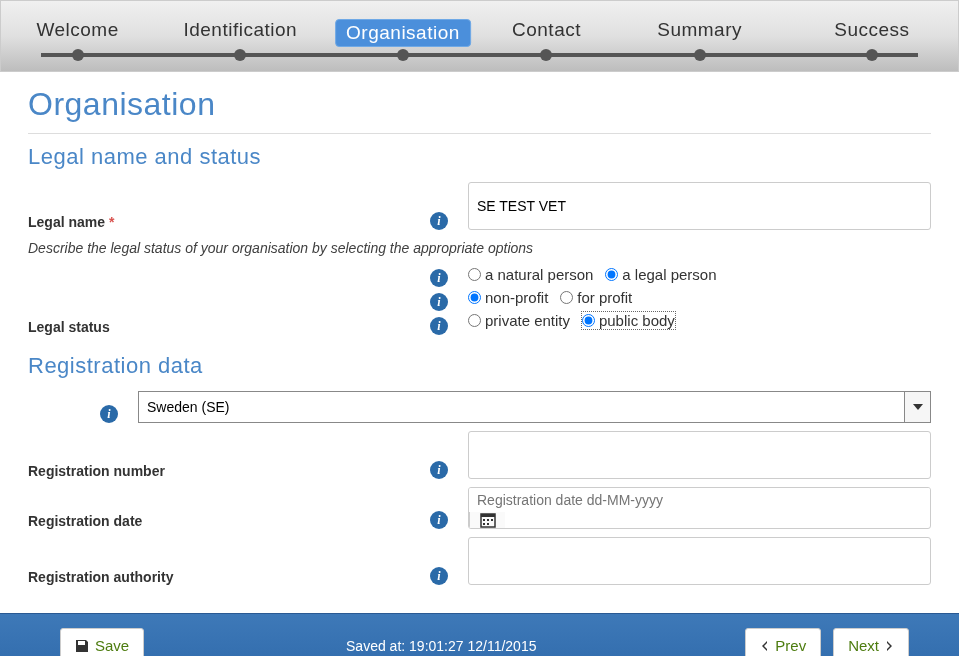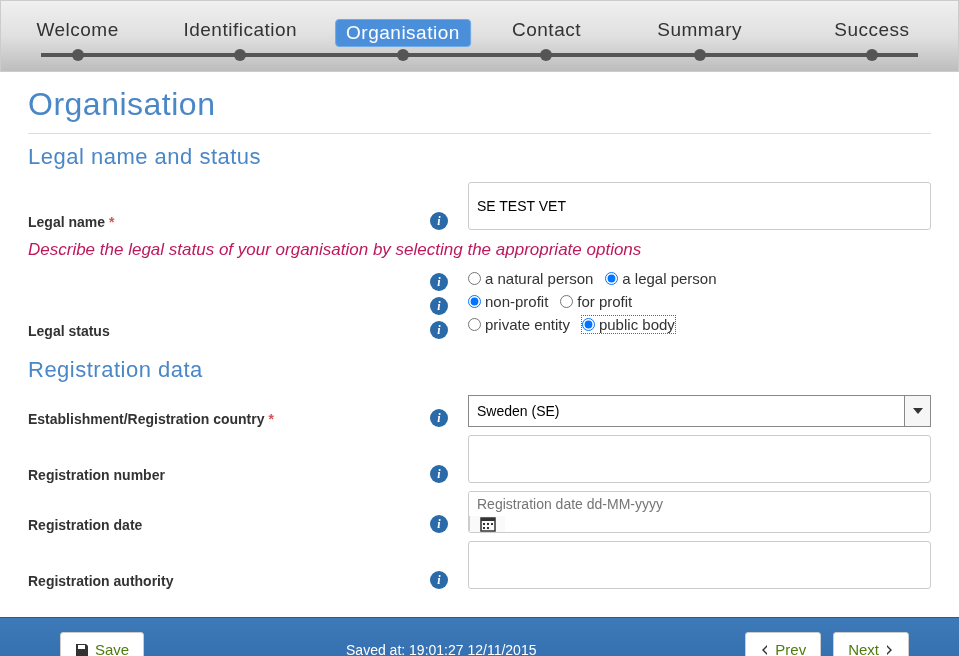--- a/index.html
+++ b/index.html
@@ -33,21 +33,21 @@
 
   .select-wrap { display: flex; width: 100%; border: 1px solid #888; }
   .select-wrap input { flex: 1; border: none; height: 30px; padding: 4px 8px; font-size: 14px; }
   .select-btn { width: 26px; border-left: 1px solid #888; background: #f6f6f6; display: flex; align-items: center; justify-content: center; cursor: pointer; }
   .chev-down { width: 0; height: 0; border-left: 5px solid transparent; border-right: 5px solid transparent; border-top: 6px solid #333; }
 
   .date-wrap { display: flex; width: 100%; border: 1px solid #ccc; border-radius: 3px; overflow: hidden; flex-direction: column; }
   .date-wrap input { flex: 1; border: none; height: 32px; padding: 4px 8px; font-size: 14px; color: #999; }
   .date-btn { width: 36px; border-left: 1px solid #ccc; background: #fafafa; display: flex; align-items: center; justify-content: center; cursor: pointer; }
 
-  .describe { font-style: italic; font-size: 17px; color: #be185d; margin: 10px 0 10px 0; }
+  .describe { font-style: italic; font-size: 14px; color: #404040; margin: 10px 0 10px 0; }
 
   .radio-row { margin-bottom: 6px; }
   .radio-row label { font-size: 15px; margin-right: 8px; }
   .radio-row input[type=radio] { margin-right: 4px; vertical-align: -1px; }
 
   
   .footer { background: linear-gradient(to bottom, #3e79b8 0%, #2f6aab 100%); height: 64px; display: flex; align-items: center; padding: 0 50px 0 60px; color: #fff; border-top: 1px solid #2a5a93; }
   .btn { background: #fff; color: #4d7c0f; border: 1px solid #ccc; border-radius: 3px; height: 36px; padding: 0 14px; font-size: 15px; cursor: pointer; display: inline-flex; align-items: center; gap: 6px; }
   .saved { margin-left: auto; margin-right: auto; font-size: 14px; }
   .footer .right { display: flex; gap: 12px; margin-left: 7px; }
@@ -123,24 +123,20 @@
         <div class="radio-row">
           <label><input type="radio" name="entity" style=""><span>private entity</span></label>
           <label style="outline:1px dotted #666;"><input type="radio" name="entity" checked="" style=""><span>public body</span></label>
         </div>
       </div>
     </div>
 
     <h2 class="section-title" style="margin-top:18px;">Registration data</h2>
 
     <div class="row">
-      <div class="col-label">
-        <span>Establishment/Registration country</span>
-        <span class="req"> *</span>
-      </div>
       <div class="col-info"><span class="info-icon">i</span></div>
       <div class="col-input">
         <div class="select-wrap">
           <input type="text" readonly="" value="Sweden (SE)" style="">
           <div class="select-btn">
               <div class="chev-down"></div>
             </div>
         </div>
       </div>
     </div>

